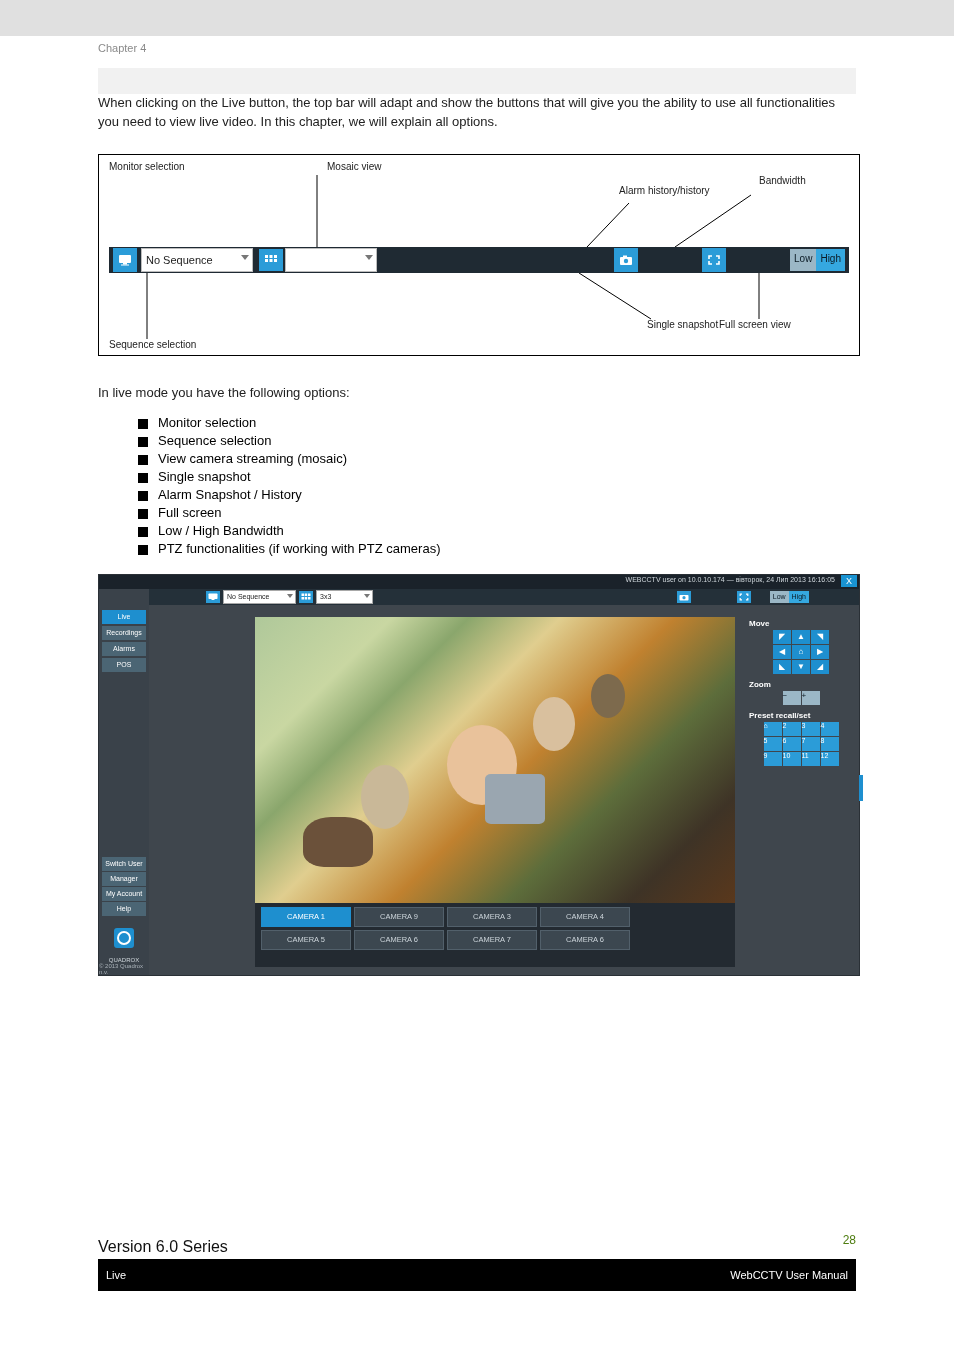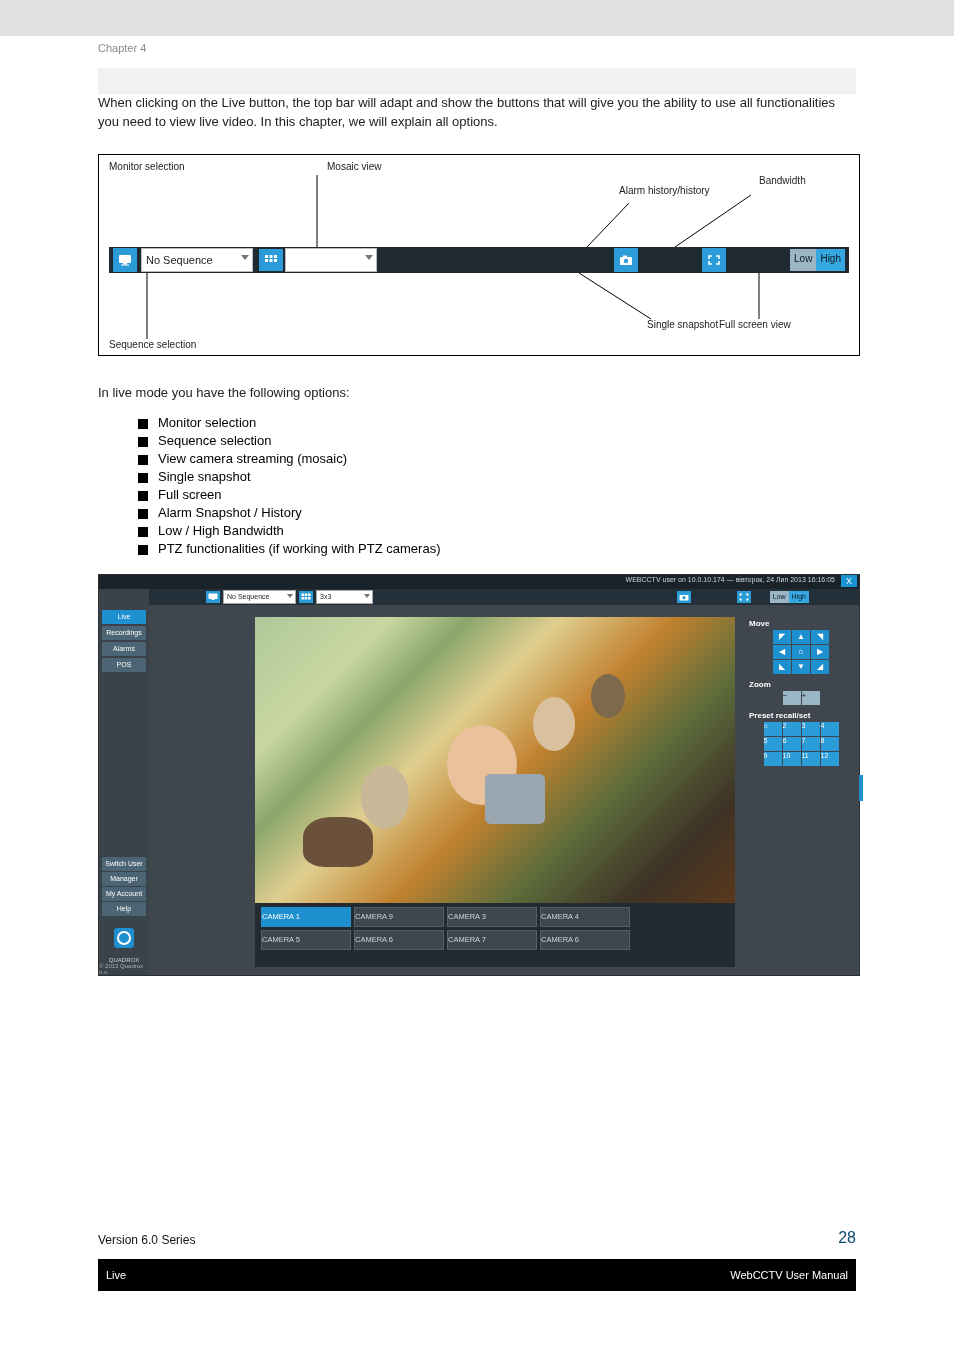--- a/index.html
+++ b/index.html
@@ -63,37 +63,37 @@
   .appshot .vimg{flex:1;background:linear-gradient(135deg,#afc89a 0%,#c9d7a2 18%,#8aa66c 28%,#e0ce8f 40%,#c0812f 55%,#5d6d3b 70%,#3e3326 86%,#5a381c 100%);position:relative;overflow:hidden}
   .appshot .vimg .blob{position:absolute;border-radius:50%}
   .appshot .vimg .b1{left:40%;top:38%;width:70px;height:80px;background:#e9c29b}
   .appshot .vimg .b2{left:22%;top:52%;width:48px;height:64px;background:#c9b898}
   .appshot .vimg .b3{left:58%;top:28%;width:42px;height:54px;background:#d9c09e}
   .appshot .vimg .b4{left:70%;top:20%;width:34px;height:44px;background:#7d6a4d}
   .appshot .vimg .b5{left:10%;top:70%;width:70px;height:50px;background:#6b513a;border-radius:40% 40% 30% 30%}
   .appshot .vimg .b6{left:48%;top:55%;width:60px;height:50px;background:#9aa6b0;border-radius:10%}
   .appshot .cambar{height:56px;background:#232a31;padding:4px 6px;display:flex;flex-direction:column;gap:3px}
   .appshot .camrow{display:flex;gap:3px}
-  .appshot .cbtn{flex:0 0 88px;height:18px;background:#3c4750;border:1px solid #52606b;font-size:7.5px;color:#cdd5db;line-height:18px}
+  .appshot .cbtn{flex:0 0 88px;height:18px;background:#3c4750;border:1px solid #52606b;font-size:7.5px;color:#cdd5db;text-align:center;line-height:18px}
   .appshot .cbtn.sel{background:#1e8fcf;border-color:#1e8fcf;color:#fff}
   .appshot .rpanel{width:104px;padding:12px 6px;color:#fff;font-size:8px}
   .appshot .rpanel .plabel{text-align:left;margin:2px 0;font-weight:bold;font-size:8px}
   .appshot .rpanel .pad3{display:grid;grid-template-columns:repeat(3,18px);grid-auto-rows:14px;gap:1px;justify-content:center}
   .appshot .rpanel .pad3 .pc{background:#1e8fcf;display:flex;align-items:center;justify-content:center;font-size:8px;color:#fff}
   .appshot .rpanel .pad2{display:grid;grid-template-columns:repeat(2,18px);grid-auto-rows:14px;gap:1px;justify-content:center;margin-top:2px}
   .appshot .rpanel .pad4{display:grid;grid-template-columns:repeat(4,18px);grid-auto-rows:14px;gap:1px;justify-content:center;margin-top:2px}
   .appshot .rpanel .pad4 .pc{background:#2b9cd8;font-size:7px}
   .appshot .rhandle{position:absolute;right:-4px;top:200px;width:4px;height:26px;background:#1e8fcf}
   .appshot .lhandle{position:absolute;left:50px;top:190px;width:4px;height:26px;background:#46525c}
   .appshot .tophandle{position:absolute;left:50%;top:14px;width:26px;height:4px;background:#46525c;transform:translateX(-50%)}
 
   
   .footer{position:absolute;left:98px;right:98px;bottom:60px;height:32px;background:#000;color:#fff;display:flex;align-items:center;justify-content:space-between;padding:0 8px;font-size:11px}
-  .pgnum{position:absolute;right:98px;bottom:104px;font-size:16px;color:#0c4a6e}
-  .ver{position:absolute;left:98px;bottom:104px;font-size:12px;color:#111}
+  .pgnum{position:absolute;right:98px;bottom:104px;font-size:12px;color:#4d7c0f}
+  .ver{position:absolute;left:98px;bottom:95px;font-size:16px;color:#111}
 </style>
 </head>
 <body>
 
 <div class="page">
   <div class="topbar"></div>
   <div class="doctitle">Chapter 4</div>
   <div class="header-band"></div>
 
   <div class="content">
@@ -185,25 +185,25 @@
       <div class="row">
           <div class="blk"></div>
           <span>View camera streaming (mosaic)</span>
         </div>
       <div class="row">
           <div class="blk"></div>
           <span>Single snapshot</span>
         </div>
       <div class="row">
           <div class="blk"></div>
+          <span>Alarm Snapshot / History</span>
+        </div>
+      <div class="row">
+          <div class="blk"></div>
           <span>Full screen</span>
-        </div>
-      <div class="row">
-          <div class="blk"></div>
-          <span>Alarm Snapshot / History</span>
         </div>
       <div class="row">
           <div class="blk"></div>
           <span>Low / High Bandwidth</span>
         </div>
       <div class="row">
           <div class="blk"></div>
           <span>PTZ functionalities (if working with PTZ cameras)</span>
         </div>
     </div>

